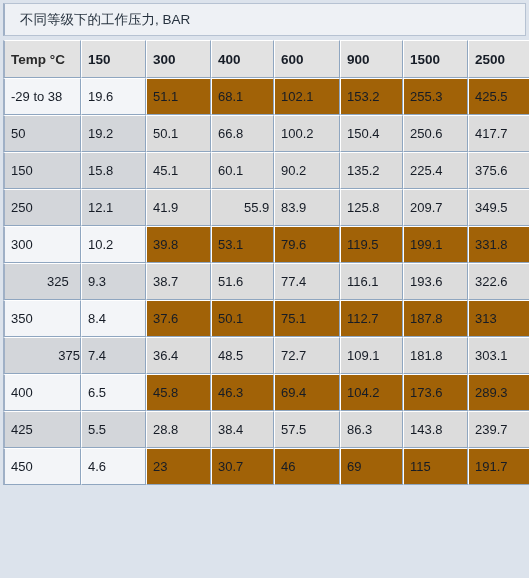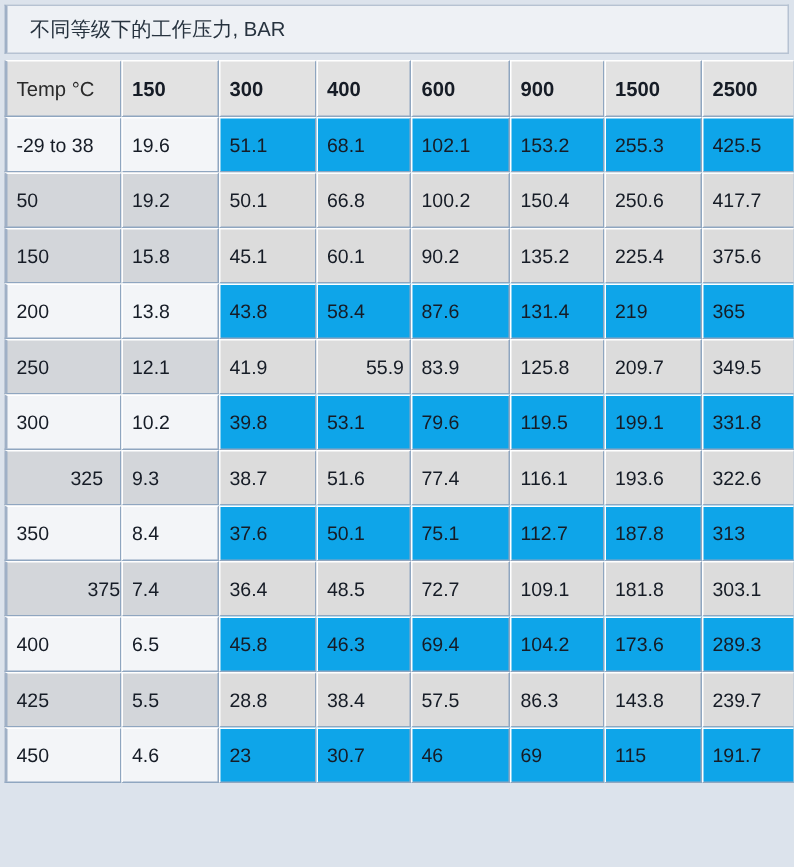--- a/index.html
+++ b/index.html
@@ -85,28 +85,28 @@
   }
 
   
   table.ptable thead th {
     background: #e2e2e2;
     font-weight: bold;
     height: 38px;
     font-size: 13.5px;
   }
   table.ptable thead th.first-col {
-    font-weight: normal;
+    font-weight: bold;
     font-size: 13.5px;
     color: #2a2a2a;
   }
 
   
   table.ptable tbody tr.odd td {
-    background: #0ea5e9;
+    background: #a16207;
   }
   table.ptable tbody tr.even td {
     background: #dcdcdc;
   }
   table.ptable tbody tr.even td.c0,
   table.ptable tbody tr.even td.c1 {
     background: #d3d6da;
   }
   table.ptable tbody tr.odd td.c0,
   table.ptable tbody tr.odd td.c1 {
@@ -165,30 +165,20 @@
           <tr class="even">
             <td class="c0" style="width: 78px;">150</td>
             <td class="c1" style="width: 65px;">15.8</td>
             <td class="c2" style="width: 65px;">45.1</td>
             <td class="c3" style="width: 63px;">60.1</td>
             <td class="c4" style="width: 65px;">90.2</td>
             <td class="c5" style="width: 63px;">135.2</td>
             <td class="c6" style="width: 65px;">225.4</td>
             <td class="c7" style="width: 62px;">375.6</td>
           </tr>
-          <tr class="odd">
-            <td class="c0" style="width: 78px;">200</td>
-            <td class="c1" style="width: 65px;">13.8</td>
-            <td class="c2" style="width: 65px;">43.8</td>
-            <td class="c3" style="width: 63px;">58.4</td>
-            <td class="c4" style="width: 65px;">87.6</td>
-            <td class="c5" style="width: 63px;">131.4</td>
-            <td class="c6" style="width: 65px;">219</td>
-            <td class="c7" style="width: 62px;">365</td>
-          </tr>
           <tr class="even">
             <td class="c0" style="width: 78px;">250</td>
             <td class="c1" style="width: 65px;">12.1</td>
             <td class="c2" style="width: 65px;">41.9</td>
             <td class="c3" style="width: 63px; padding-left: 32px;">55.9</td>
             <td class="c4" style="width: 65px;">83.9</td>
             <td class="c5" style="width: 63px;">125.8</td>
             <td class="c6" style="width: 65px;">209.7</td>
             <td class="c7" style="width: 62px;">349.5</td>
           </tr>

